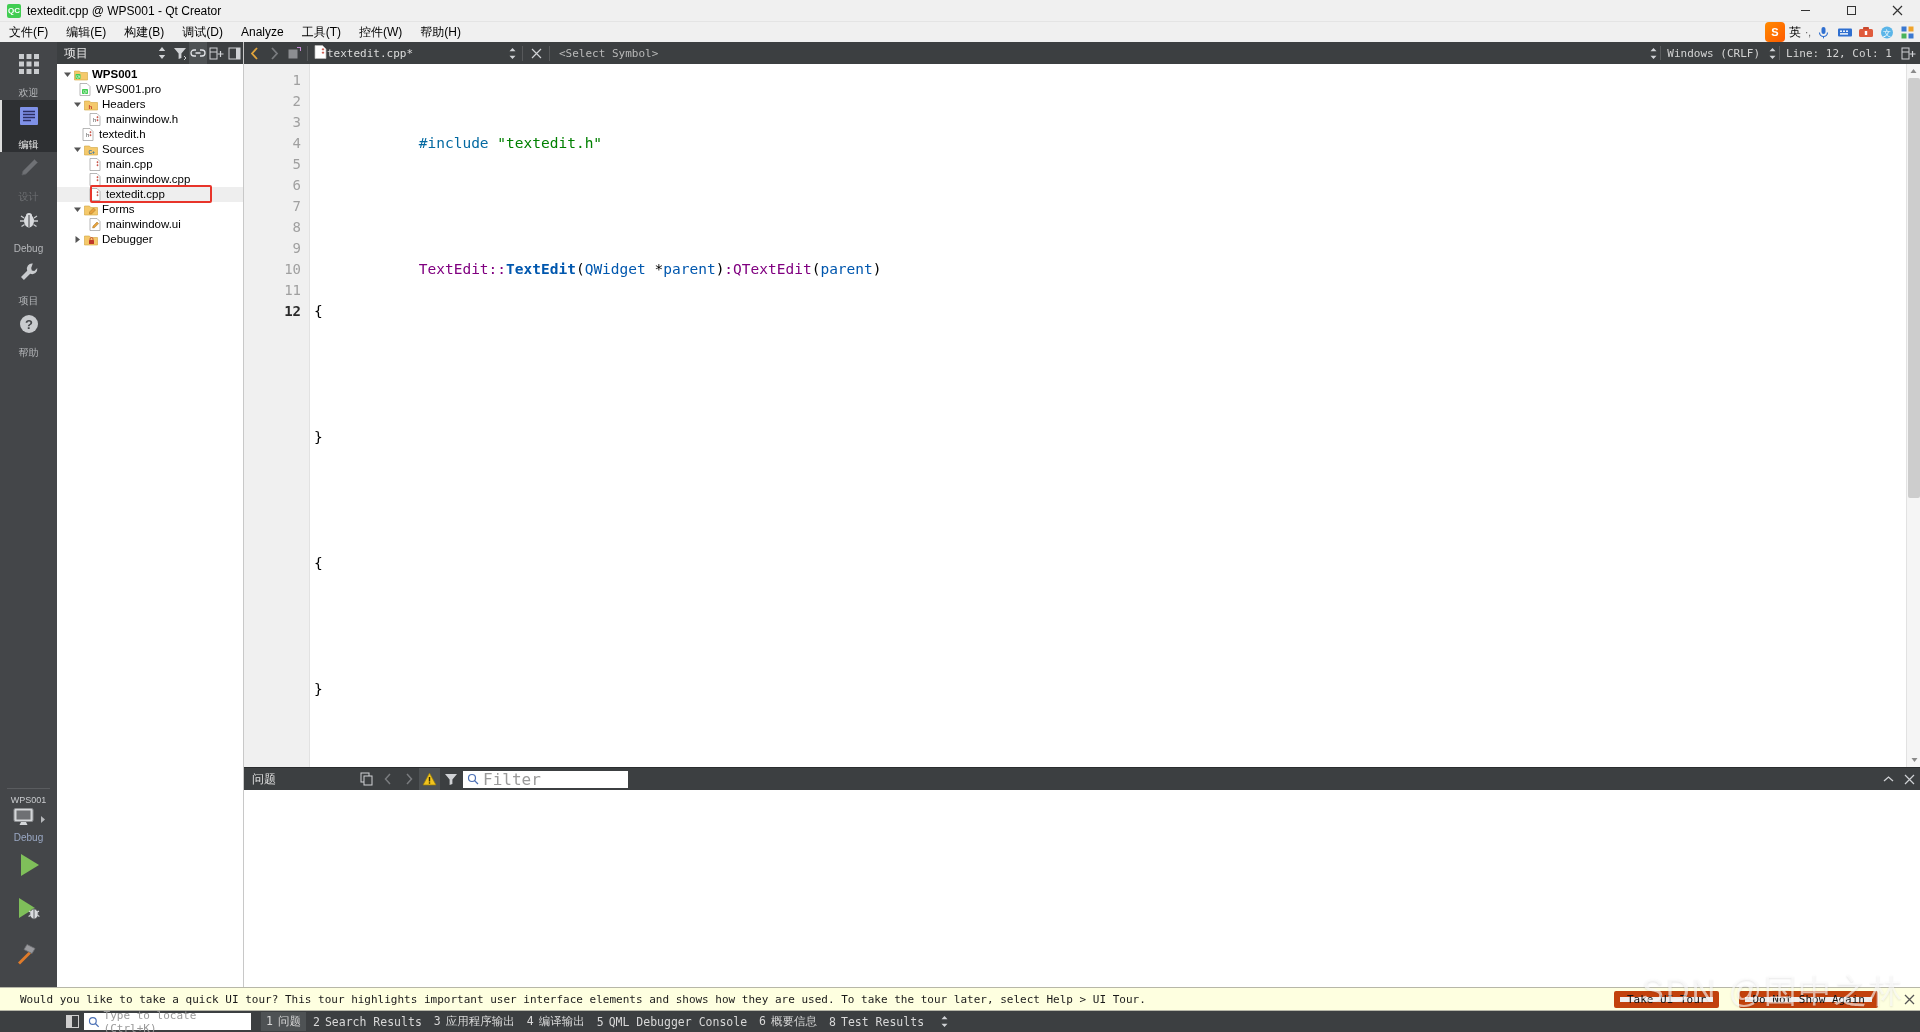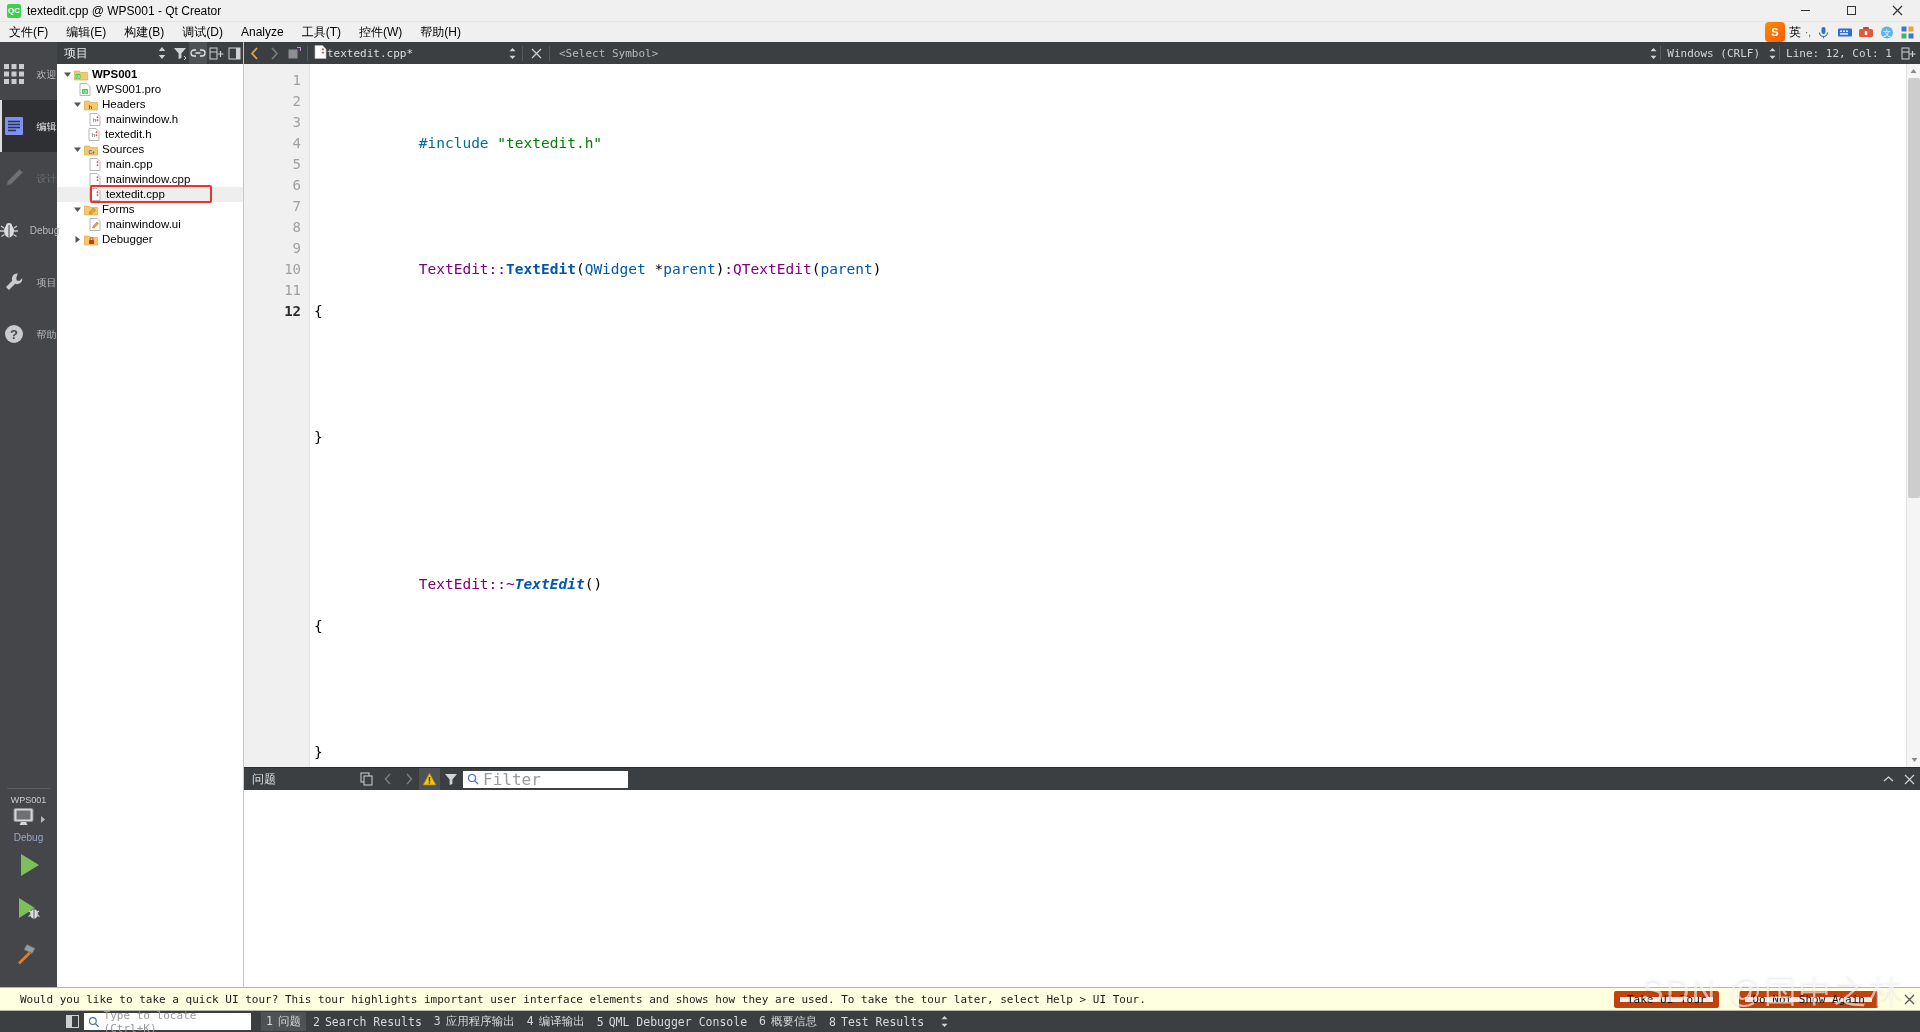--- a/index.html
+++ b/index.html
@@ -50,21 +50,21 @@
 
   
   .body-row { flex: 1; display: flex; min-height: 0; }
 
   
   .modebar {
     width: 57px; background: #444649; display: flex; flex-direction: column;
     align-items: center; flex: none; padding-top: 6px; color: #b5b7ba;
   }
   .mode {
-    width: 57px; height: 52px; display: flex; 
+    width: 57px; height: 52px; display: flex; flex-direction: column;
     align-items: center; justify-content: center; gap: 10px; position: relative;
   }
   .mode.active { background: #2e3033; }
   .mode.active:before {
     content:''; position: absolute; left: 0; top: 0; bottom: 0; width: 2px; background: #ddd;
   }
   .mode-ic { width: 26px; height: 26px; display: flex; align-items: center; justify-content: center; }
   .mode-ic svg { display: block; }
   .mode-lb { font-size: 10px; line-height: 11px; }
   .mode.active .mode-lb { color: #e6e6e6; }
@@ -497,21 +497,21 @@
           <span class="ticon">
             <svg width="12" height="13" viewBox="0 0 12 13">
                 <path d="M1 0.5h7l3 3v9H1z" fill="#fff" stroke="#999" stroke-width="0.7"></path>
                 <text x="4" y="9" font-size="6" fill="#555" font-family="sans-serif">h</text>
                 <path d="M8.5 3.2v2M7.5 4.2h2M8.5 6.2v2M7.5 7.2h2" stroke="#c0392b" stroke-width="0.7"></path>
               </svg>
           </span>
           <span class="tlabel">mainwindow.h</span>
         </div>
 
-        <div class="tnode" style="padding-left:30px">
+        <div class="tnode" style="padding-left:24px">
           <span class="ticon">
             <svg width="12" height="13" viewBox="0 0 12 13">
                 <path d="M1 0.5h7l3 3v9H1z" fill="#fff" stroke="#999" stroke-width="0.7"></path>
                 <text x="4" y="9" font-size="6" fill="#555" font-family="sans-serif">h</text>
                 <path d="M8.5 3.2v2M7.5 4.2h2M8.5 6.2v2M7.5 7.2h2" stroke="#c0392b" stroke-width="0.7"></path>
               </svg>
           </span>
           <span class="tlabel">textedit.h</span>
         </div>
 
@@ -694,23 +694,20 @@
             <span class="k-pre">#include </span><span class="k-str">"textedit.h"</span>
           </div>
           <div class="cl"></div>
           <div class="cl">
             <span class="k-type">TextEdit</span><span class="k-type">::</span><span class="k-fn">TextEdit</span><span class="k-plain">(</span><span class="k-cls">QWidget</span><span class="k-plain"> *</span><span class="k-var">parent</span><span class="k-plain">)</span><span class="k-type">:</span><span class="k-type">QTextEdit</span><span class="k-plain">(</span><span class="k-var">parent</span><span class="k-plain">)</span>
           </div>
           <div class="cl"><span class="k-plain">{</span></div>
           <div class="cl"></div>
           <div class="cl"><span class="k-plain">}</span></div>
           <div class="cl"></div>
-          <div class="cl">
-            <span class="k-type">TextEdit</span><span class="k-type">::~</span><span class="k-fni">TextEdit</span><span class="k-plain">()</span>
-          </div>
           <div class="cl"><span class="k-plain">{</span></div>
           <div class="cl"></div>
           <div class="cl"><span class="k-plain">}</span></div>
           
         </div>
 
         <div class="scroll-v">
           <div class="sv-up">
               <svg width="7" height="6" viewBox="0 0 7 6">
                 <path d="M0.5 5L3.5 1l3 4z" fill="#8a8a8a"></path>

